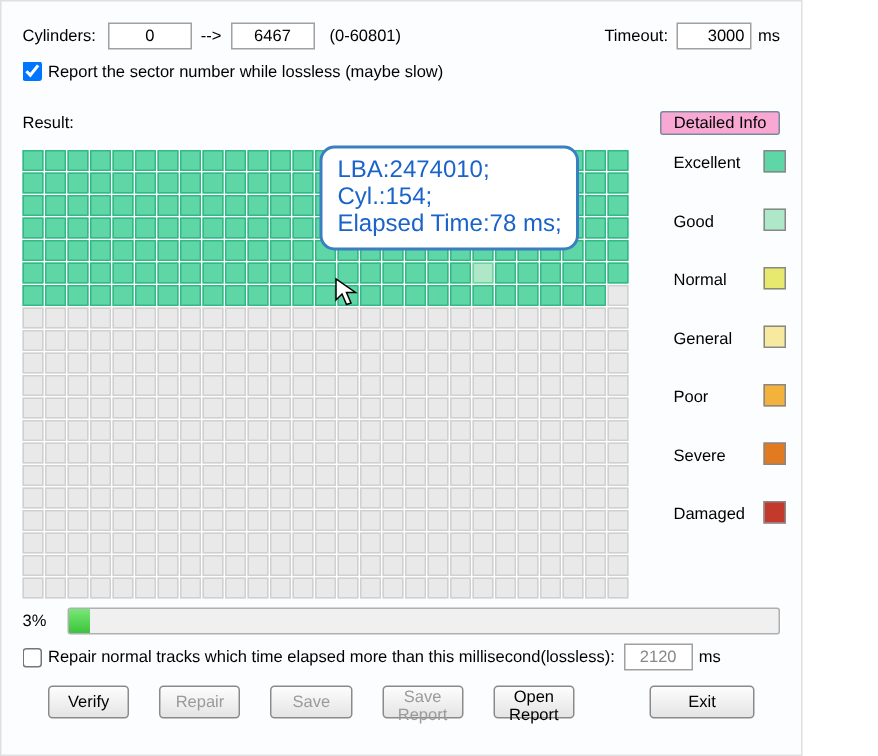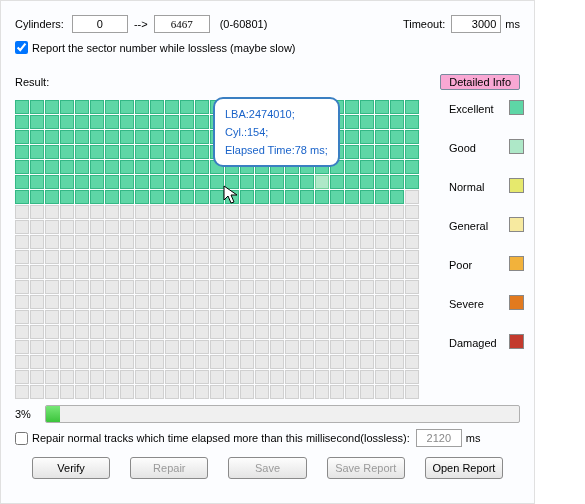--- a/index.html
+++ b/index.html
@@ -10,21 +10,21 @@
   .ctr{text-align:center}
   .cb{width:13px;height:13px;margin:0 4px 0 0}
   .result-bar{display:flex;align-items:center;justify-content:space-between;margin-top:8px}
   .dinfo{border:1px solid #788b9e;background:#f9a8d4;padding:1px 8px;font-size:11px;cursor:pointer;border-radius:2px}
   .body{display:flex;padding:0 14px;margin-top:4px}
   .gridwrap{position:relative}
   .grid{display:grid;grid-template-columns:repeat(27,14px);grid-auto-rows:14px;gap:1px;width:calc(27*14px + 26*1px)}
   .cell{width:14px;height:14px;background:#e9e9e9;border:1px solid #d0d0d0;box-sizing:border-box}
   .ex{background:#5ed6a6;border-color:#34b885}
   .gd{background:#aee8c8;border-color:#6fd29b}
-  .tooltip{position:absolute;left:198px;top:-3px;border:2px solid #3a7fc2;border-radius:10px;background:#fff;padding:6px 10px;color:#1a63c9;font-size:11px;line-height:18px;white-space:nowrap;z-index:5}
+  .tooltip{position:absolute;left:198px;top:-3px;border:2px solid #3a7fc2;border-radius:10px;background:#fff;padding:6px 10px;color:#1a63c9;font-size:16px;line-height:18px;white-space:nowrap;z-index:5}
   .cursor{position:absolute;left:208px;top:85px;z-index:6;font-size:16px;pointer-events:none}
   .legend{margin-left:30px;flex:1}
   .lrow{display:flex;align-items:flex-end;margin-bottom:24px}
   .lname{width:60px}
   .sw{width:13px;height:13px;border:1px solid #888;margin-right:14px}
   .prow{display:flex;align-items:center;padding:6px 14px}
   .pbar{flex:1;height:16px;border:1px solid #b0b0b0;background:#f0f0f0;border-radius:2px;overflow:hidden;margin-left:14px}
   .pfill{height:100%;background:linear-gradient(#77e777,#3cc43c)}
   .btnrow{display:flex;gap:20px;padding:4px 31px 10px}
   button.ab{flex:1;height:22px;font:inherit;border:1px solid #8a8a8a;background:linear-gradient(#fdfdfd,#e4e4e4);border-radius:3px;cursor:pointer}
@@ -39,21 +39,21 @@
 <body>
 
 <div class="window">
 
   <div class="toprule"></div>
 
   <div class="pad row">
     <span>Cylinders:</span>
     <input type="text" class="ctr" style="width: 56px; margin-left: 8px;" value="0">
     <span class="arrow">--&gt;</span>
-    <input type="text" class="ctr" style="width: 56px; font-family: Liberation Serif, serif;" value="6467">
+    <input type="text" class="ctr" style="width: 56px;" value="6467">
     <span style="margin-left:10px">(0-60801)</span>
     <span class="sp"></span>
     <span>Timeout:</span>
     <input type="text" class="ctr" style="width: 50px; margin-left: 6px; text-align: right;" value="3000">
     <span class="ms">ms</span>
   </div>
 
   <div class="pad row" style="padding-top:2px">
     <input type="checkbox" class="cb" checked="" style="">
     <span>Report the sector number while lossless (maybe slow)</span>
@@ -673,15 +673,16 @@
     <input type="text" class="ctr" style="width: 46px; margin-left: 6px; color: rgb(136, 136, 136);" disabled="" value="2120">
     <span class="ms">ms</span>
   </div>
 
   <div class="btnrow">
     <button class="ab">Verify</button>
     <button class="ab" disabled="">Repair</button>
     <button class="ab" disabled="">Save</button>
     <button class="ab" disabled="">Save Report</button>
     <button class="ab">Open Report</button>
+    <button class="ab exit">Exit</button>
   </div>
 
 </div>
 
 </body></html>

